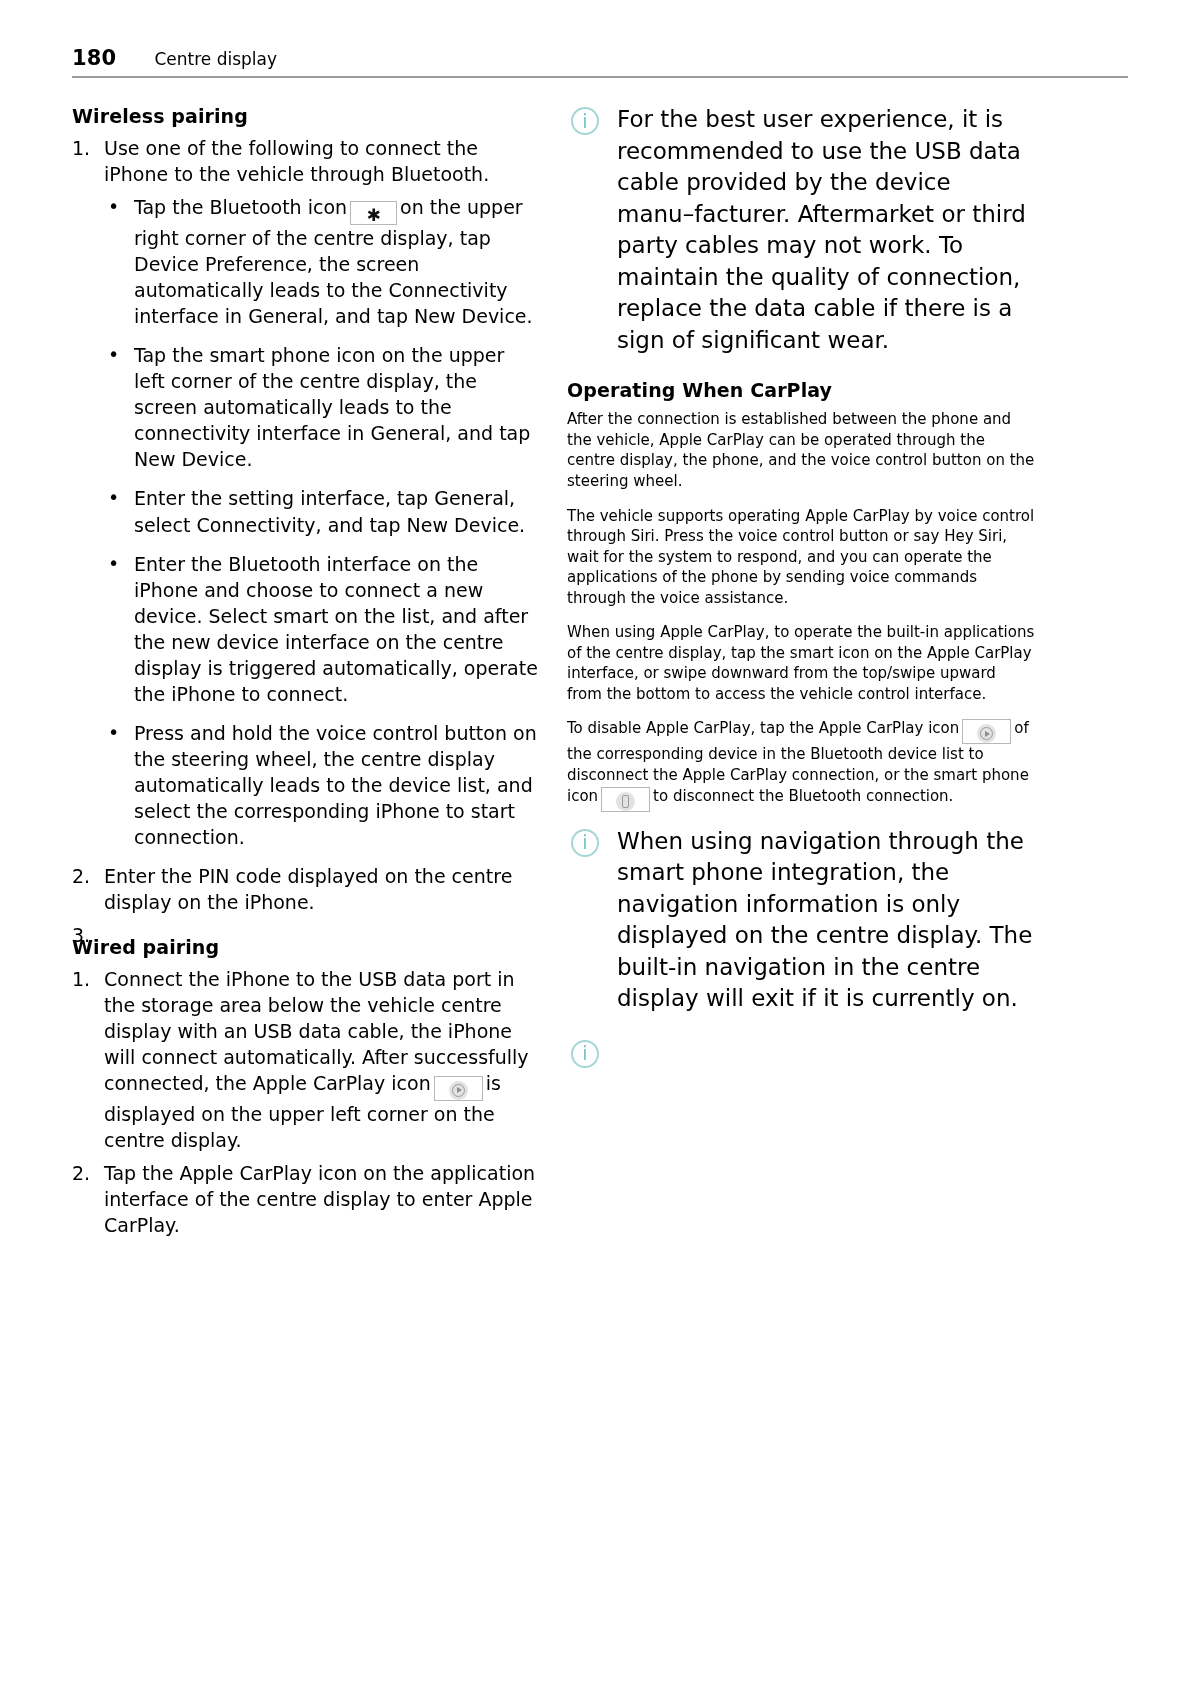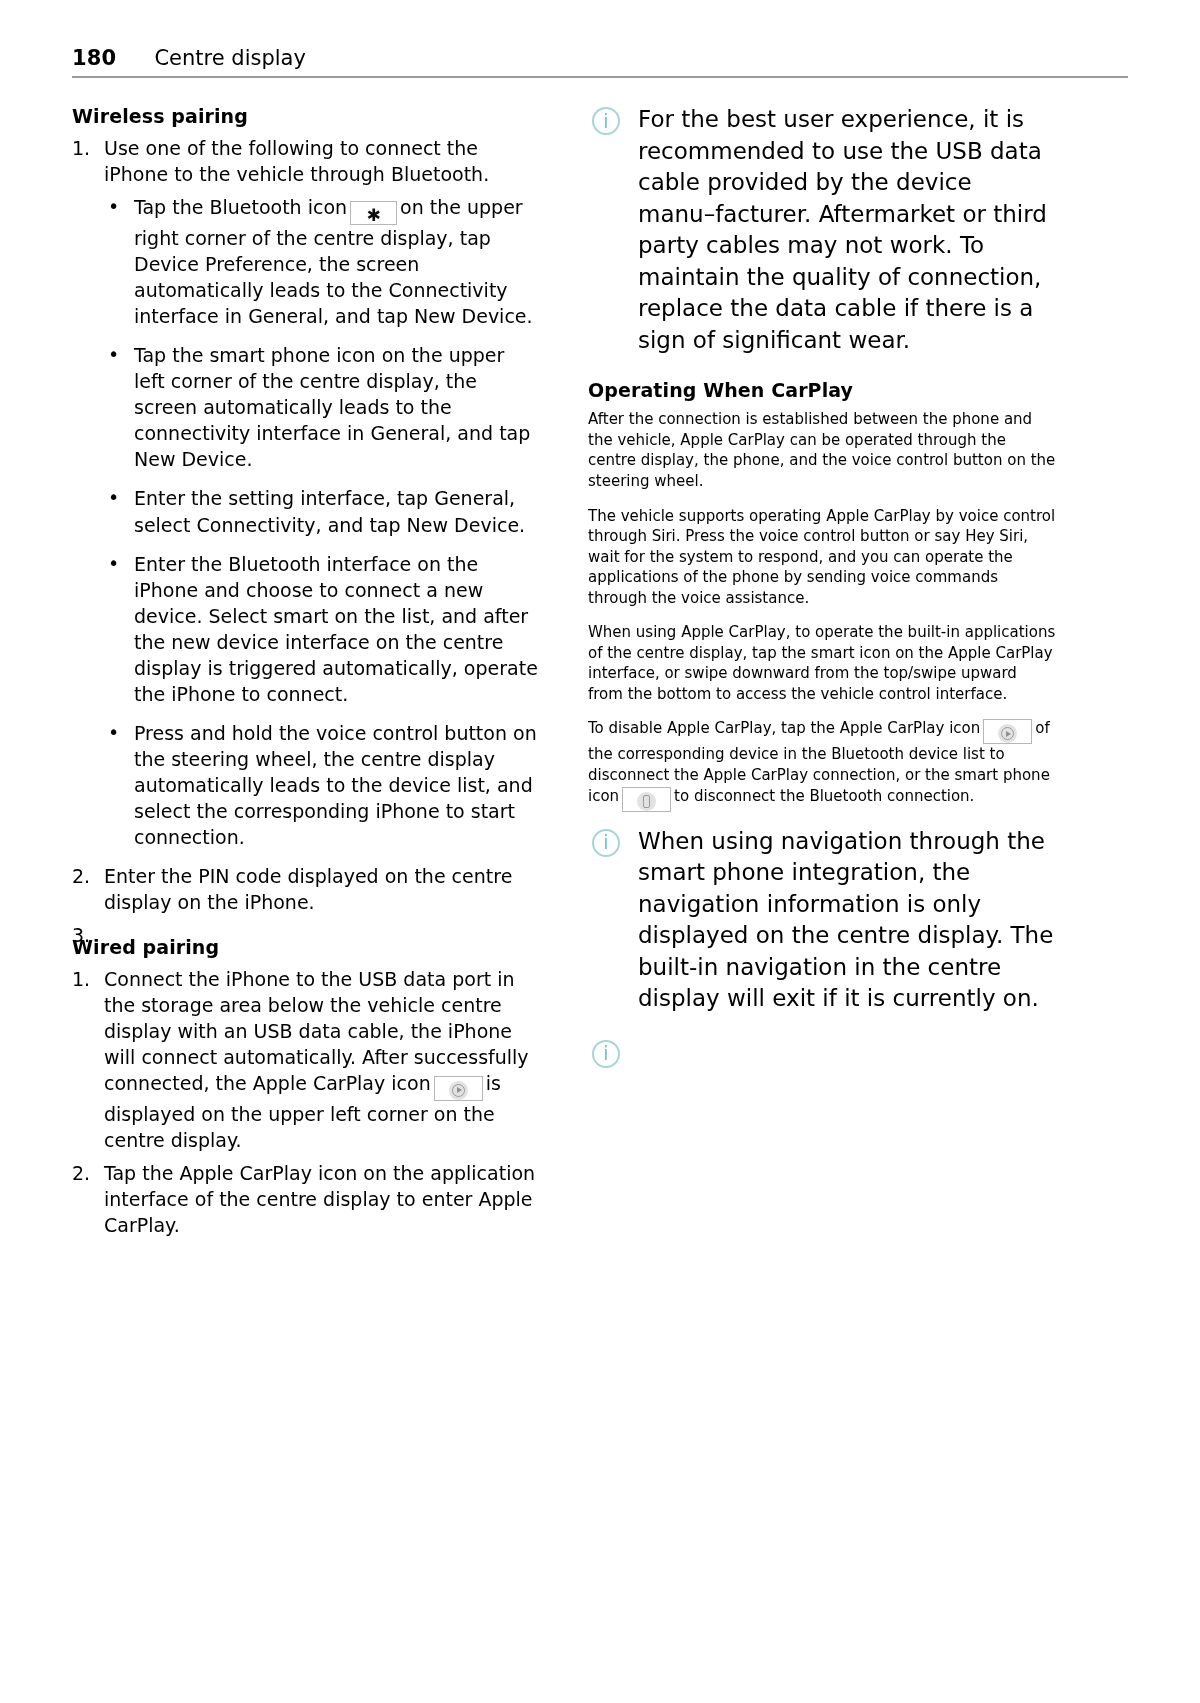--- a/index.html
+++ b/index.html
@@ -32,40 +32,40 @@
     align-items: baseline;
     margin-top: 8px;
   }
   .header .pageno {
     font-weight: bold;
     font-size: 21px;
     letter-spacing: 0.2px;
   }
   .header .chapter {
     font-weight: normal;
-    font-size: 21px;
+    font-size: 17px;
     margin-left: 38px;
   }
   .header-rule {
     position: absolute;
     left: 72px;
     top: 76px;
     width: 1056px;
     height: 2px;
     background: #9c9c9c;
   }
 
   
   .columns {
     position: absolute;
     left: 72px;
     top: 104px;
     width: 1056px;
     display: flex;
-    gap: 48px;
+    gap: 27px;
   }
   .col {
     width: 468px;
   }
 
   h3.sub {
     font-size: 19px;
     font-weight: bold;
     margin: 0 0 7px 0;
     line-height: 1.28;

